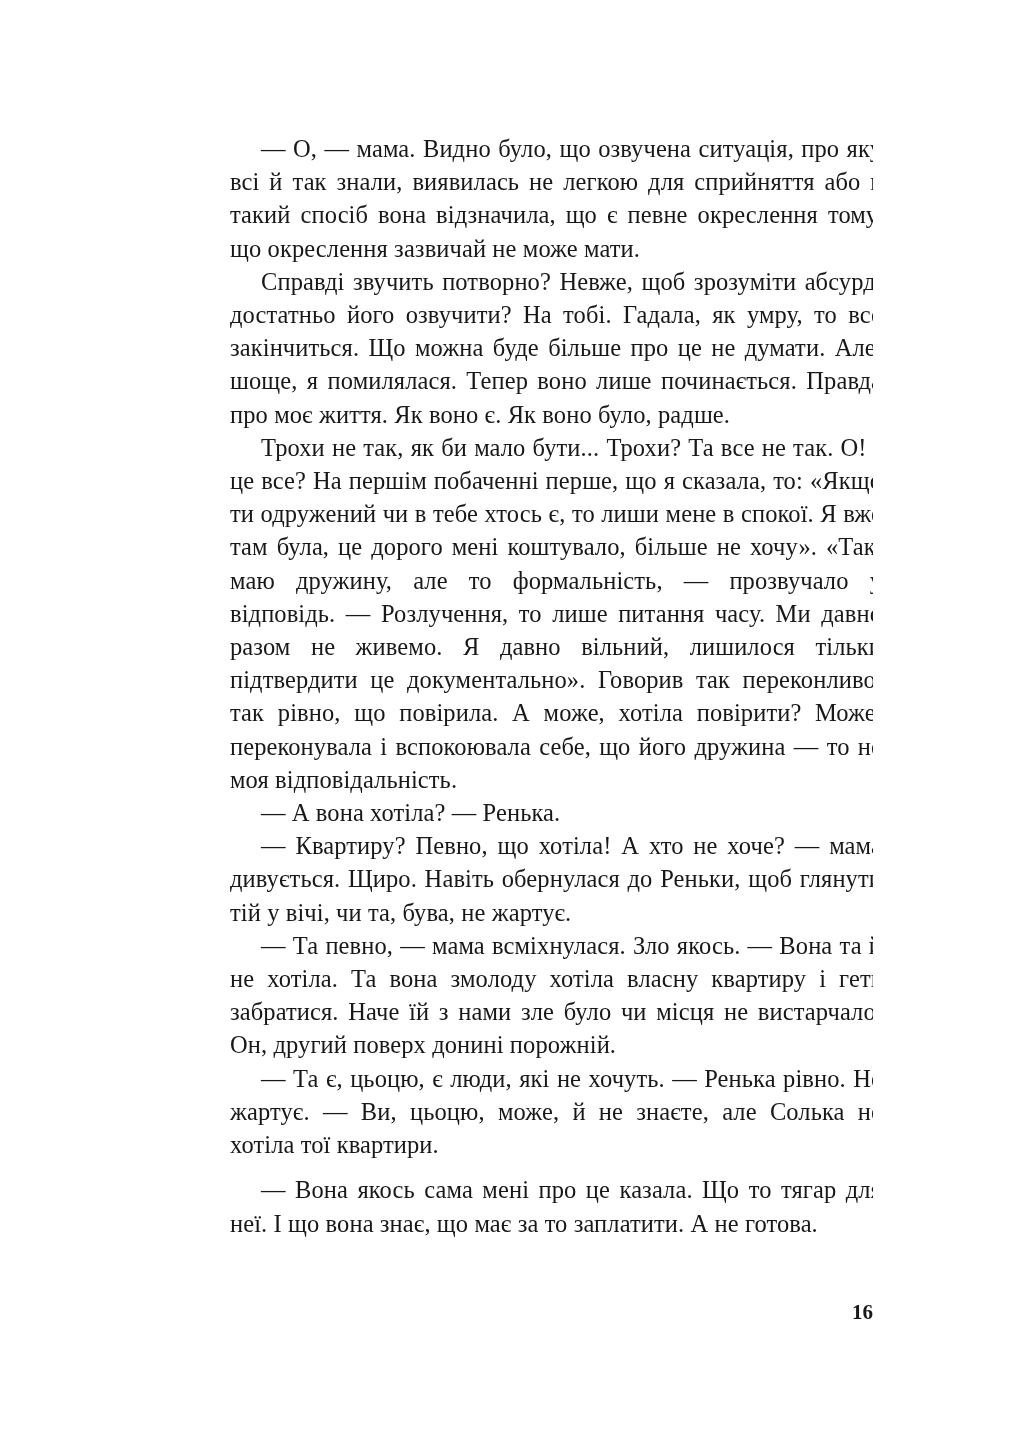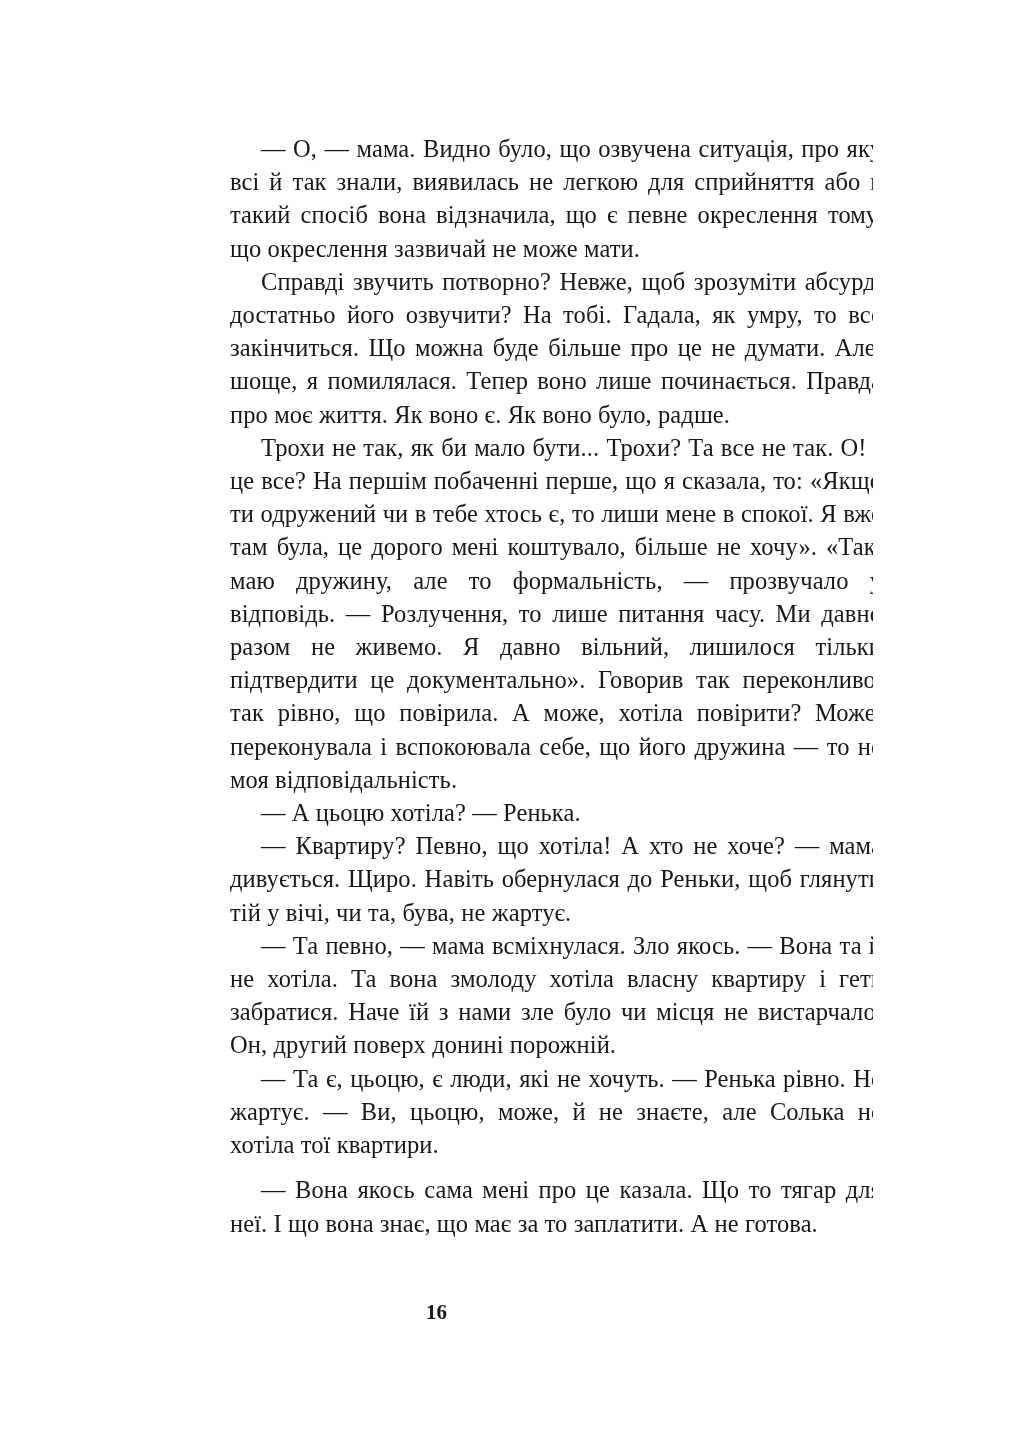--- a/index.html
+++ b/index.html
@@ -34,40 +34,40 @@
     -webkit-hyphens: manual;
     letter-spacing: 0.1px;
   }
   .para:last-child {
     text-align-last: left;
     margin-top: 12px;
   }
   .folio {
     position: absolute;
     left: 0;
-    right: 12px;
+    right: 0;
     top: 1300px;
-    text-align: center;
+    text-align: right;
     font-family: "Liberation Serif", "DejaVu Serif", serif;
     font-size: 21px;
     font-weight: bold;
     color: #18181a;
     padding-left: 12px;
   }
 </style>
 </head>
 <body>
 
 <div class="page">
 
   <div class="text-block">
     <p class="para">— О, — мама. Видно було, що озвучена ситуація, про яку всі й так знали, виявилась не легкою для сприйняття або в такий спосіб вона відзначила, що є певне окреслення тому, що окреслення зазвичай не може мати.</p>
     <p class="para">Справді звучить потворно? Невже, щоб зрозуміти абсурд, достатньо його озвучити? На тобі. Гадала, як умру, то все закінчиться. Що можна буде більше про це не думати. Але, шоще, я помилялася. Тепер воно лише починається. Правда про моє життя. Як воно є. Як воно було, радше.</p>
     <p class="para">Трохи не так, як би мало бути... Трохи? Та все не так. О! І це все? На першім побаченні перше, що я сказала, то: «Якщо ти одружений чи в тебе хтось є, то лиши мене в спокої. Я вже там була, це дорого мені коштувало, більше не хочу». «Так, маю дружину, але то формальність, — прозвучало у відповідь. — Розлучення, то лише питання часу. Ми давно разом не живемо. Я давно вільний, лишилося тільки підтвердити це документально». Говорив так переконливо, так рівно, що повірила. А може, хотіла повірити? Може, переконувала і вспокоювала себе, що його дружина — то не моя відповідальність.</p>
-    <p class="para">— А цьоцю хотіла? — Ренька.</p>
+    <p class="para">— А вона хотіла? — Ренька.</p>
     <p class="para">— Квартиру? Певно, що хотіла! А хто не хоче? — мама дивується. Щиро. Навіть обернулася до Реньки, щоб глянути тій у вічі, чи та, бува, не жартує.</p>
     <p class="para">— Та певно, — мама всміхнулася. Зло якось. — Вона та й не хотіла. Та вона змолоду хотіла власну квартиру і геть забратися. Наче їй з нами зле було чи місця не вистарчало. Он, другий поверх донині порожній.</p>
     <p class="para">— Та є, цьоцю, є люди, які не хочуть. — Ренька рівно. Не жартує. — Ви, цьоцю, може, й не знаєте, але Солька не хотіла тої квартири.</p>
     <p class="para">— Вона якось сама мені про це казала. Що то тягар для неї. І що вона знає, що має за то заплатити. А не готова.</p>
   </div>
 
   <div class="folio">16</div>
 
 </div>
 

